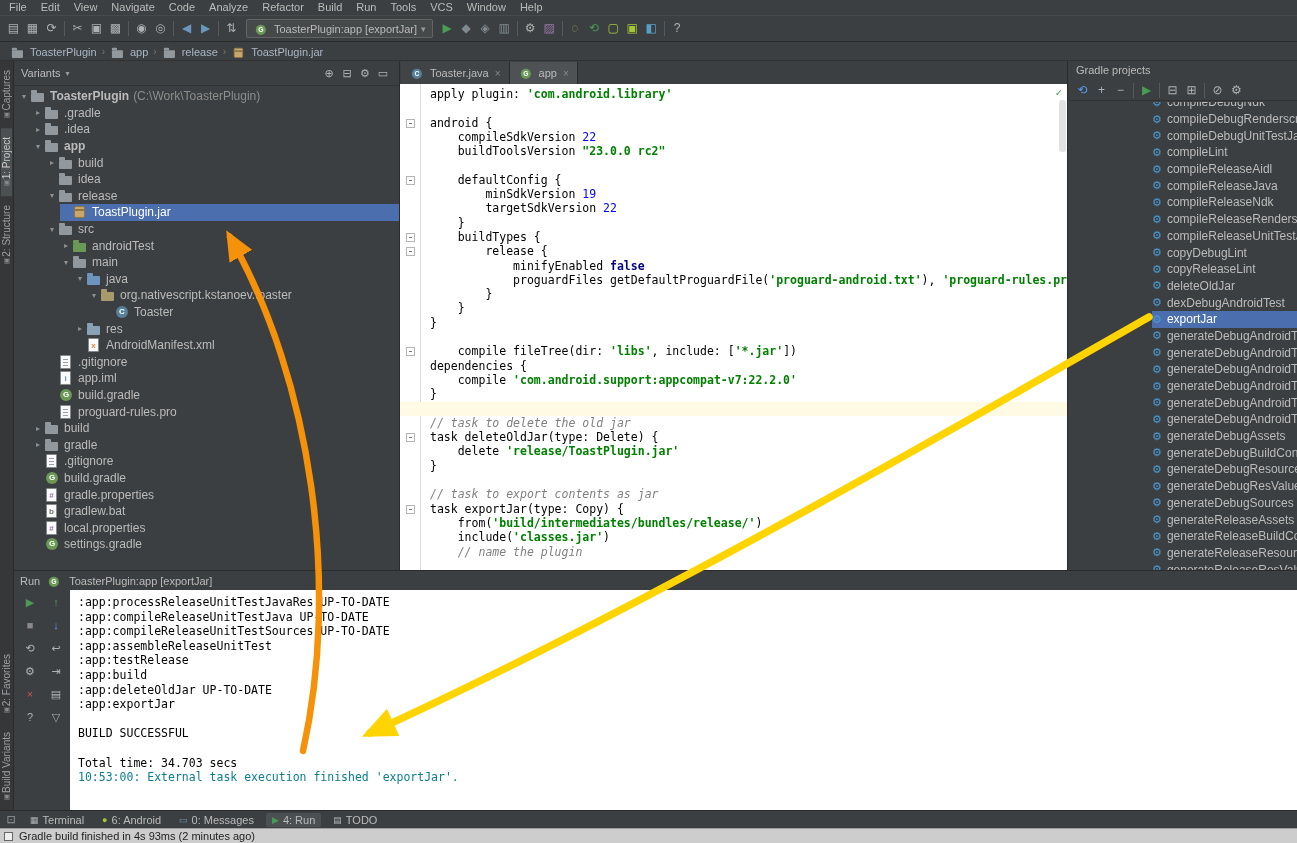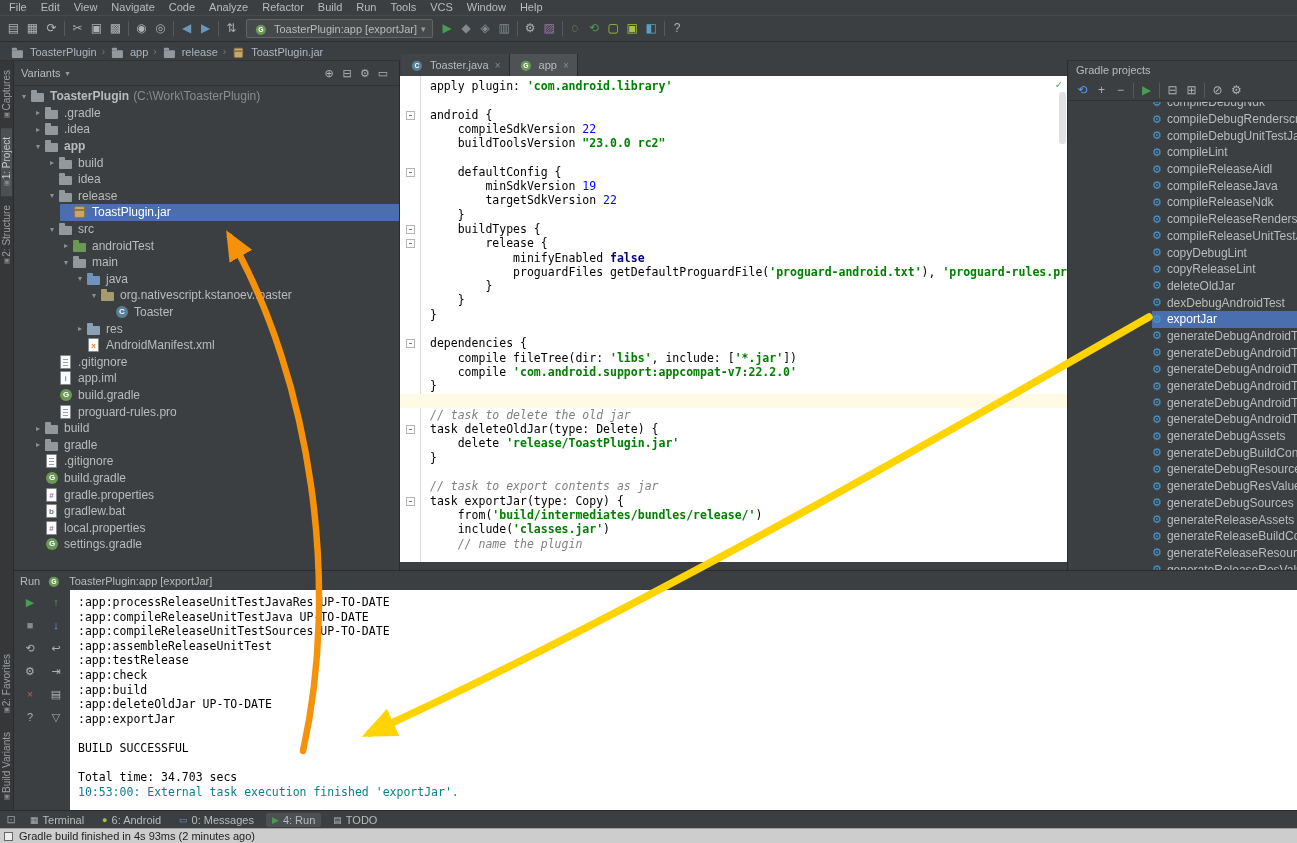--- a/index.html
+++ b/index.html
@@ -47,21 +47,21 @@
 .fold:before{content:"";position:absolute;left:0;top:-3px;width:6px;height:3px;border-radius:1px 1px 0 0;background:inherit}
 .fold.src{background:#6E94BE}.fold.test{background:#6A9955}.fold.res{background:#8AA0B4}.fold.pkg{background:#A89A6A}
 .doc{position:absolute;left:2px;top:1px;width:11px;height:14px;background:#FAFAFA;border:1px solid #85898C;border-radius:1px}
 .dl{position:absolute;left:2px;right:2px;top:3px;height:1px;background:#9AA0A6;box-shadow:0 3px 0 #9AA0A6,0 6px 0 #9AA0A6}
 .lt{position:absolute;left:0;right:0;top:2px;font-size:8px;line-height:10px;text-align:center;font-weight:bold}
 .circ{position:absolute;left:2px;top:2px;width:12px;height:12px;border-radius:50%;color:#FFF;font-size:8px;line-height:12px;text-align:center;font-weight:bold}
 .jarw{position:absolute;left:2px;top:2px;width:11px;height:12px;background:#C9A66B;border:1px solid #8F7743;border-radius:2px}
 .jarw:before{content:"";position:absolute;left:-1px;right:-1px;top:2px;height:2px;background:#8F7743}
 
 
-#editor{position:absolute;left:400px;top:53px;width:667px;height:509px;background:#fdba74;overflow:hidden}
+#editor{position:absolute;left:400px;top:61px;width:667px;height:509px;background:#fdba74;overflow:hidden}
 #editor-tabs{height:23px;display:flex;align-items:flex-end;background:#3C3F41;padding-left:1px}
 .etab{height:22px;display:flex;align-items:center;gap:4px;padding:0 8px;color:#BBBBBB;border-right:1px solid #2B2B2B;background:#414446}
 .etab.active{background:#4E5254}
 .etab .close{color:#888;font-size:10px;margin-left:2px}
 #editor-body{position:absolute;left:0;top:23px;right:0;bottom:0;background:#FFFFFF;overflow:hidden;font-family:"DejaVu Sans Mono",monospace}
 #gutter{position:absolute;left:0;top:0;bottom:0;width:21px;background:#FFFFFF;border-right:1px solid #DCDCDC}
 .fold-marker{position:absolute;left:6px;width:9px;height:9px;border:1px solid #B5B5B5;background:#FFF}
 .fold-marker:after{content:"";position:absolute;left:2px;right:2px;top:3px;height:1px;background:#777}
 #code-lines{position:absolute;left:0;top:3px;right:0;font-size:11.5px}
 .code-line{height:14.3px;line-height:14.3px;white-space:pre;padding-left:30px;color:#000}
@@ -564,22 +564,22 @@
           <div class="code-line"><span class="tok-p">        targetSdkVersion </span><span class="tok-n">22</span></div>
           <div class="code-line"><span class="tok-p">    }</span></div>
           <div class="code-line"><span class="tok-p">    buildTypes {</span></div>
           <div class="code-line"><span class="tok-p">        release {</span></div>
           <div class="code-line"><span class="tok-p">            minifyEnabled </span><span class="tok-k">false</span></div>
           <div class="code-line"><span class="tok-p">            proguardFiles getDefaultProguardFile(</span><span class="tok-s">'proguard-android.txt'</span><span class="tok-p">), </span><span class="tok-s">'proguard-rules.pro'</span></div>
           <div class="code-line"><span class="tok-p">        }</span></div>
           <div class="code-line"><span class="tok-p">    }</span></div>
           <div class="code-line"><span class="tok-p">}</span></div>
           <div class="code-line"></div>
+          <div class="code-line"><span class="tok-p">    compile fileTree(dir: </span><span class="tok-s">'libs'</span><span class="tok-p">, include: [</span><span class="tok-s">'*.jar'</span><span class="tok-p">])</span></div>
           <div class="code-line"><span class="tok-p">dependencies {</span></div>
-          <div class="code-line"><span class="tok-p">    compile fileTree(dir: </span><span class="tok-s">'libs'</span><span class="tok-p">, include: [</span><span class="tok-s">'*.jar'</span><span class="tok-p">])</span></div>
           <div class="code-line"><span class="tok-p">    compile </span><span class="tok-s">'com.android.support:appcompat-v7:22.2.0'</span></div>
           <div class="code-line"><span class="tok-p">}</span></div>
           <div class="code-line caret"></div>
           <div class="code-line"><span class="tok-c">// task to delete the old jar</span></div>
           <div class="code-line"><span class="tok-p">task deleteOldJar(type: Delete) {</span></div>
           <div class="code-line"><span class="tok-p">    delete </span><span class="tok-s">'release/ToastPlugin.jar'</span></div>
           <div class="code-line"><span class="tok-p">}</span></div>
           <div class="code-line"></div>
           <div class="code-line"><span class="tok-c">// task to export contents as jar</span></div>
           <div class="code-line"><span class="tok-p">task exportJar(type: Copy) {</span></div>
@@ -810,21 +810,20 @@
           <span class="rt-icon" style="color: rgb(175, 177, 179);">▤</span>
           <span class="rt-icon" style="color: rgb(175, 177, 179);">▽</span>
         </div>
     </div>
     <div id="run-output">
         <div class="out-line">:app:processReleaseUnitTestJavaRes UP-TO-DATE</div>
         <div class="out-line">:app:compileReleaseUnitTestJava UP-TO-DATE</div>
         <div class="out-line">:app:compileReleaseUnitTestSources UP-TO-DATE</div>
         <div class="out-line">:app:assembleReleaseUnitTest</div>
         <div class="out-line">:app:testRelease</div>
-        <div class="out-line">:app:check</div>
         <div class="out-line">:app:build</div>
         <div class="out-line">:app:deleteOldJar UP-TO-DATE</div>
         <div class="out-line">:app:exportJar</div>
         <div class="out-line"></div>
         <div class="out-line">BUILD SUCCESSFUL</div>
         <div class="out-line"></div>
         <div class="out-line">Total time: 34.703 secs</div>
         <div class="out-line" style="color: rgb(10, 126, 140);">10:53:00: External task execution finished 'exportJar'.</div>
       </div>
   </div>

